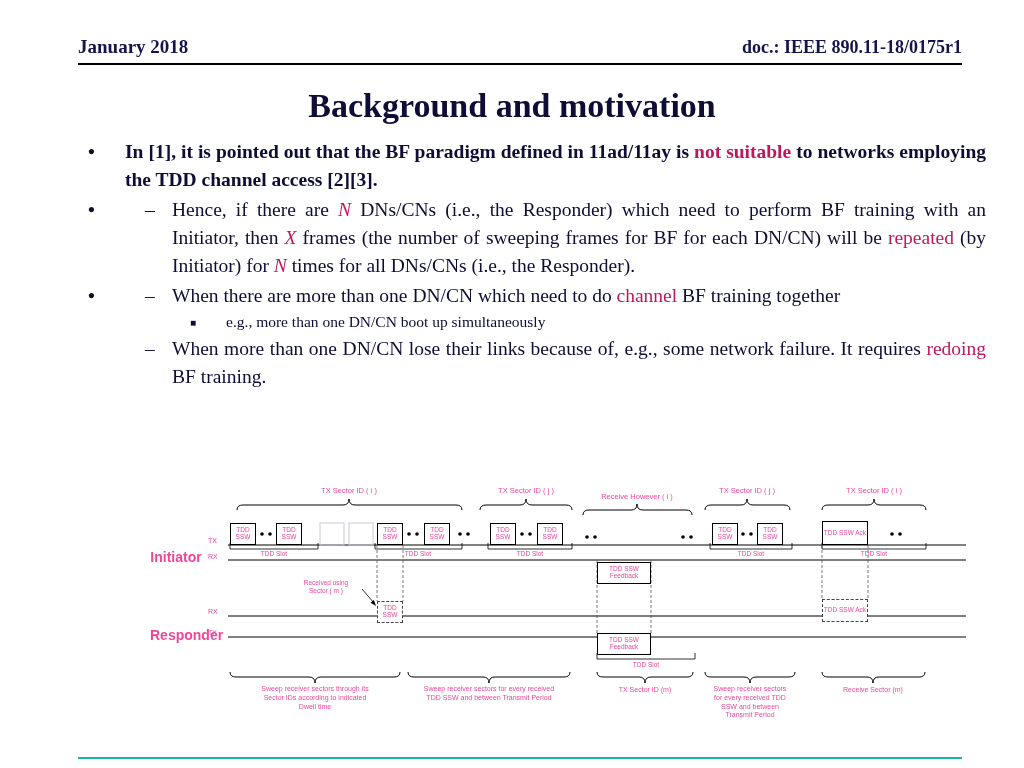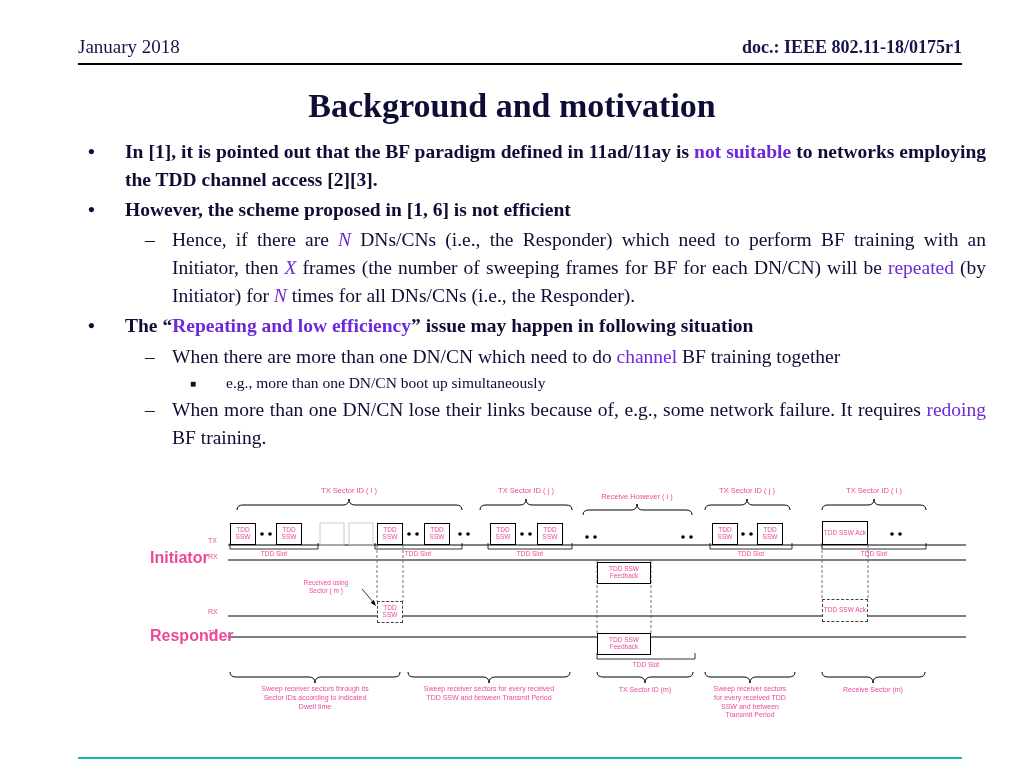--- a/index.html
+++ b/index.html
@@ -1,73 +1,73 @@
 <!DOCTYPE html>
 <html><head>
 <meta charset="utf-8">
 <style>
   html,body{margin:0;padding:0;background:#e8e8e8;}
   .slide{position:relative;width:1024px;height:768px;background:#ffffff;overflow:hidden;
          font-family:"Liberation Serif",serif;color:#0d0d35;}
   
   .header{position:absolute;left:78px;top:36px;width:884px;display:flex;justify-content:space-between;
           align-items:flex-end;border-bottom:2px solid #000;padding-bottom:5px;}
-  .header .hdate{font-weight:normal;font-size:19px;color:#15154d;}
+  .header .hdate{font-weight:bold;font-size:19px;color:#15154d;}
   .header .hdoc{font-weight:bold;font-size:18px;color:#15154d;}
   
   .title{position:absolute;left:0;top:87px;width:100%;text-align:center;font-size:34px;font-weight:bold;color:#0d0d35;}
   
   .body{position:absolute;left:78px;top:138px;width:908px;}
   .bullet{position:relative;margin:0 0 2px 0;line-height:1.44;}
   .l1{padding-left:47px;font-weight:bold;font-size:19.5px;}
   .l1 > .marker{position:absolute;left:10px;}
   .l2{padding-left:94px;font-size:19.5px;}
   .l2 > .marker{position:absolute;left:67px;}
   .l3{padding-left:148px;font-size:15.5px;line-height:1.35;margin:1px 0 2px 0;}
   .l3 > .marker{position:absolute;left:112px;font-size:10px;top:4px;}
   .justify{text-align:justify;}
-  .hl{color:#6d28d9;}
+  .hl{color:#be185d;}
   .it{font-style:italic;}
   
   .diagram{position:absolute;left:150px;top:483px;width:820px;height:244px;
            font-family:"Liberation Sans",sans-serif;color:#ec4899;}
   .dsvg{position:absolute;left:0;top:0;}
   .tlabel{position:absolute;width:110px;text-align:center;font-size:7.5px;}
-  .rowlabel{position:absolute;text-align:right;font-size:16px;font-weight:bold;}
+  .rowlabel{position:absolute;text-align:center;font-size:14px;font-weight:bold;}
   .axlabel{position:absolute;font-size:7px;}
   .dbox{position:absolute;box-sizing:border-box;border:1px solid #000;background:#fff;font-size:6.5px;
         line-height:1.05;display:flex;align-items:center;justify-content:center;text-align:center;}
   .dbox.dashed{border-style:dashed;border-color:#444;}
   .slot{position:absolute;width:60px;text-align:center;font-size:6.5px;}
   .note{position:absolute;text-align:center;font-size:6.5px;line-height:1.2;white-space:pre-line;}
   .bnote{position:absolute;text-align:center;font-size:7px;line-height:1.25;white-space:pre-line;}
   
   .footer{position:absolute;left:78px;top:722px;width:884px;border-top:2px solid #14b8a6;padding-top:6px;
           font-size:15px;color:#3b82f6;margin-top:35px;}
   .footer .fsub{position:absolute;left:2px;top:8px;}
   .footer .fslide{position:absolute;left:0;width:100%;text-align:right;top:8px;}
 </style>
 </head>
 <body>
 
 <div class="slide">
 
   <div class="header">
     <span class="hdate">January 2018</span>
-    <span class="hdoc">doc.: IEEE 802.11-18/0175r1</span>
+    <span class="hdoc">doc.: IEEE 890.11-18/0175r1</span>
   </div>
 
   <div class="title">Background and motivation</div>
 
   <div class="body" id="bullets">
       <div class="bullet l1 justify"><span class="marker">•</span><span><span>In [1], it is pointed out that the BF paradigm defined in 11ad/11ay is </span><span class="hl">not suitable</span><span> to networks employing the TDD channel access [2][3].</span></span></div>
-      <div class="bullet l1"><span class="marker">•</span><span><span>However, the scheme proposed in [1, 6] is not efficient</span></span></div>
+      <div class="bullet l1"><span class="marker">•</span></div>
       <div class="bullet l2"><span class="marker">–</span></div>
       <div class="bullet l2 justify"><span class="marker">–</span><span><span>Hence, if there are </span><span class="hl it">N</span><span> DNs/CNs (i.e., the Responder) which need to perform BF training with an Initiator, then </span><span class="hl it">X</span><span> frames (the number of sweeping frames for BF for each DN/CN) will be </span><span class="hl">repeated</span><span> (by Initiator) for </span><span class="hl it">N</span><span> times for all DNs/CNs (i.e., the Responder).</span></span></div>
-      <div class="bullet l1"><span class="marker">•</span><span><span>The “</span><span class="hl">Repeating and low efficiency</span><span>” issue may happen in following situation</span></span></div>
+      <div class="bullet l1"><span class="marker">•</span></div>
       <div class="bullet l2"><span class="marker">–</span><span><span>When there are more than one DN/CN which need to do </span><span class="hl">channel</span><span> BF training together</span></span></div>
       <div class="bullet l3"><span class="marker">■</span><span><span>e.g., more than one DN/CN boot up simultaneously</span></span></div>
       <div class="bullet l2 justify"><span class="marker">–</span><span><span>When more than one DN/CN lose their links because of, e.g., some network failure. It requires </span><span class="hl">redoing</span><span> BF training.</span></span></div>
     </div>
 
   <div class="diagram">
     <svg class="dsvg" width="820" height="244" viewBox="0 0 820 244">
       <g stroke="#000" stroke-width="1">
         <line x1="78" y1="62" x2="816" y2="62"></line>
         <line x1="78" y1="77" x2="816" y2="77"></line>

